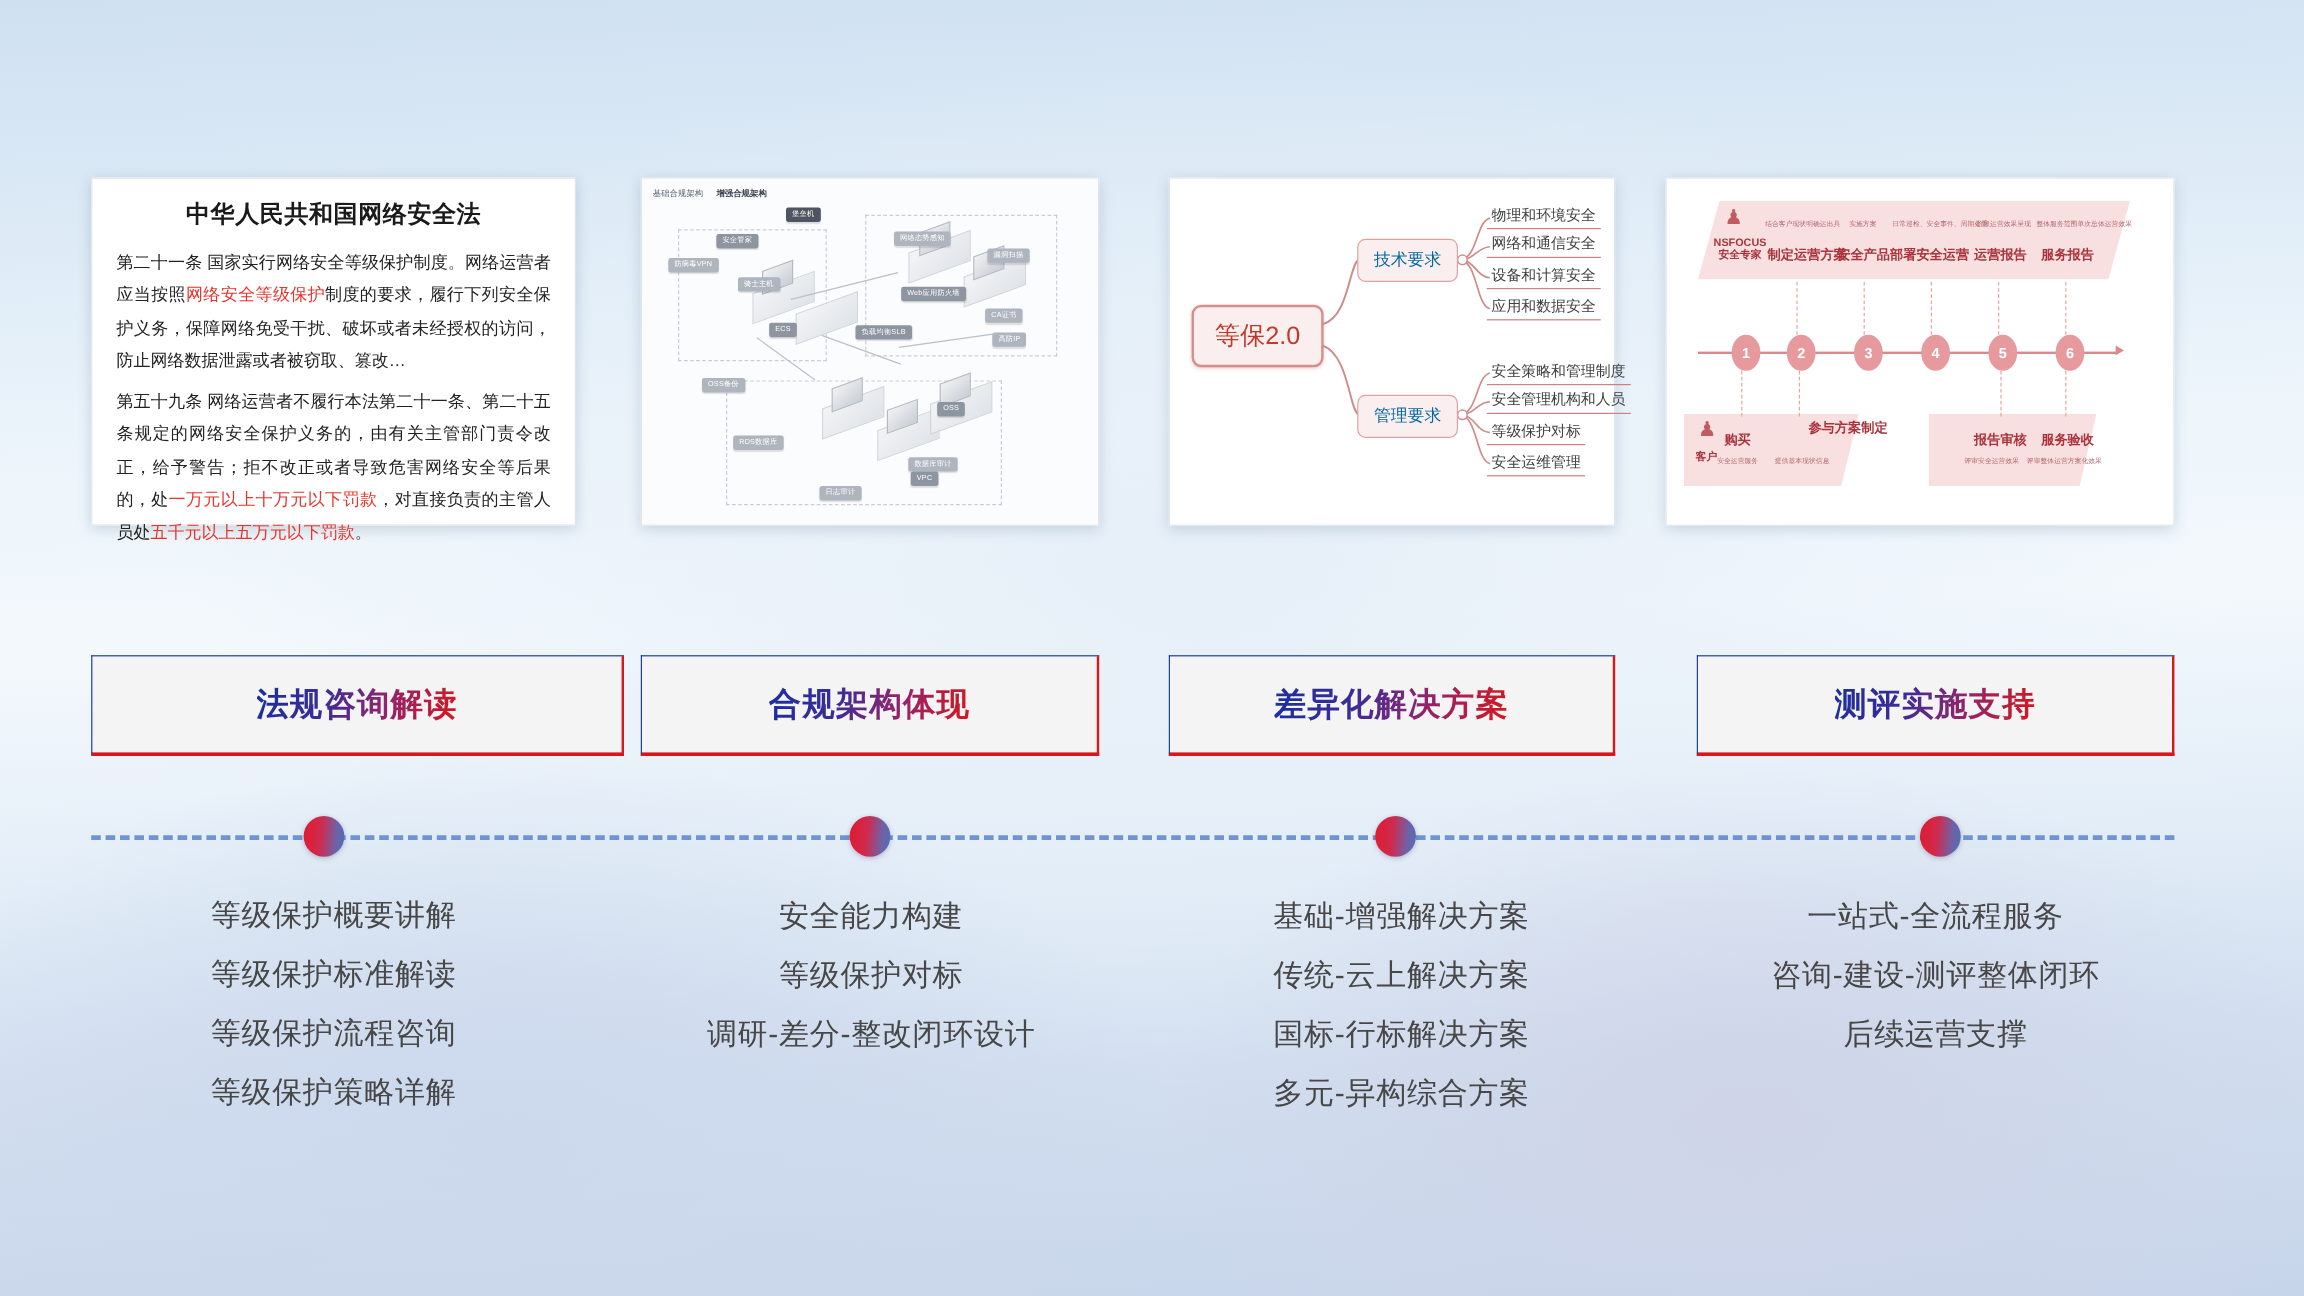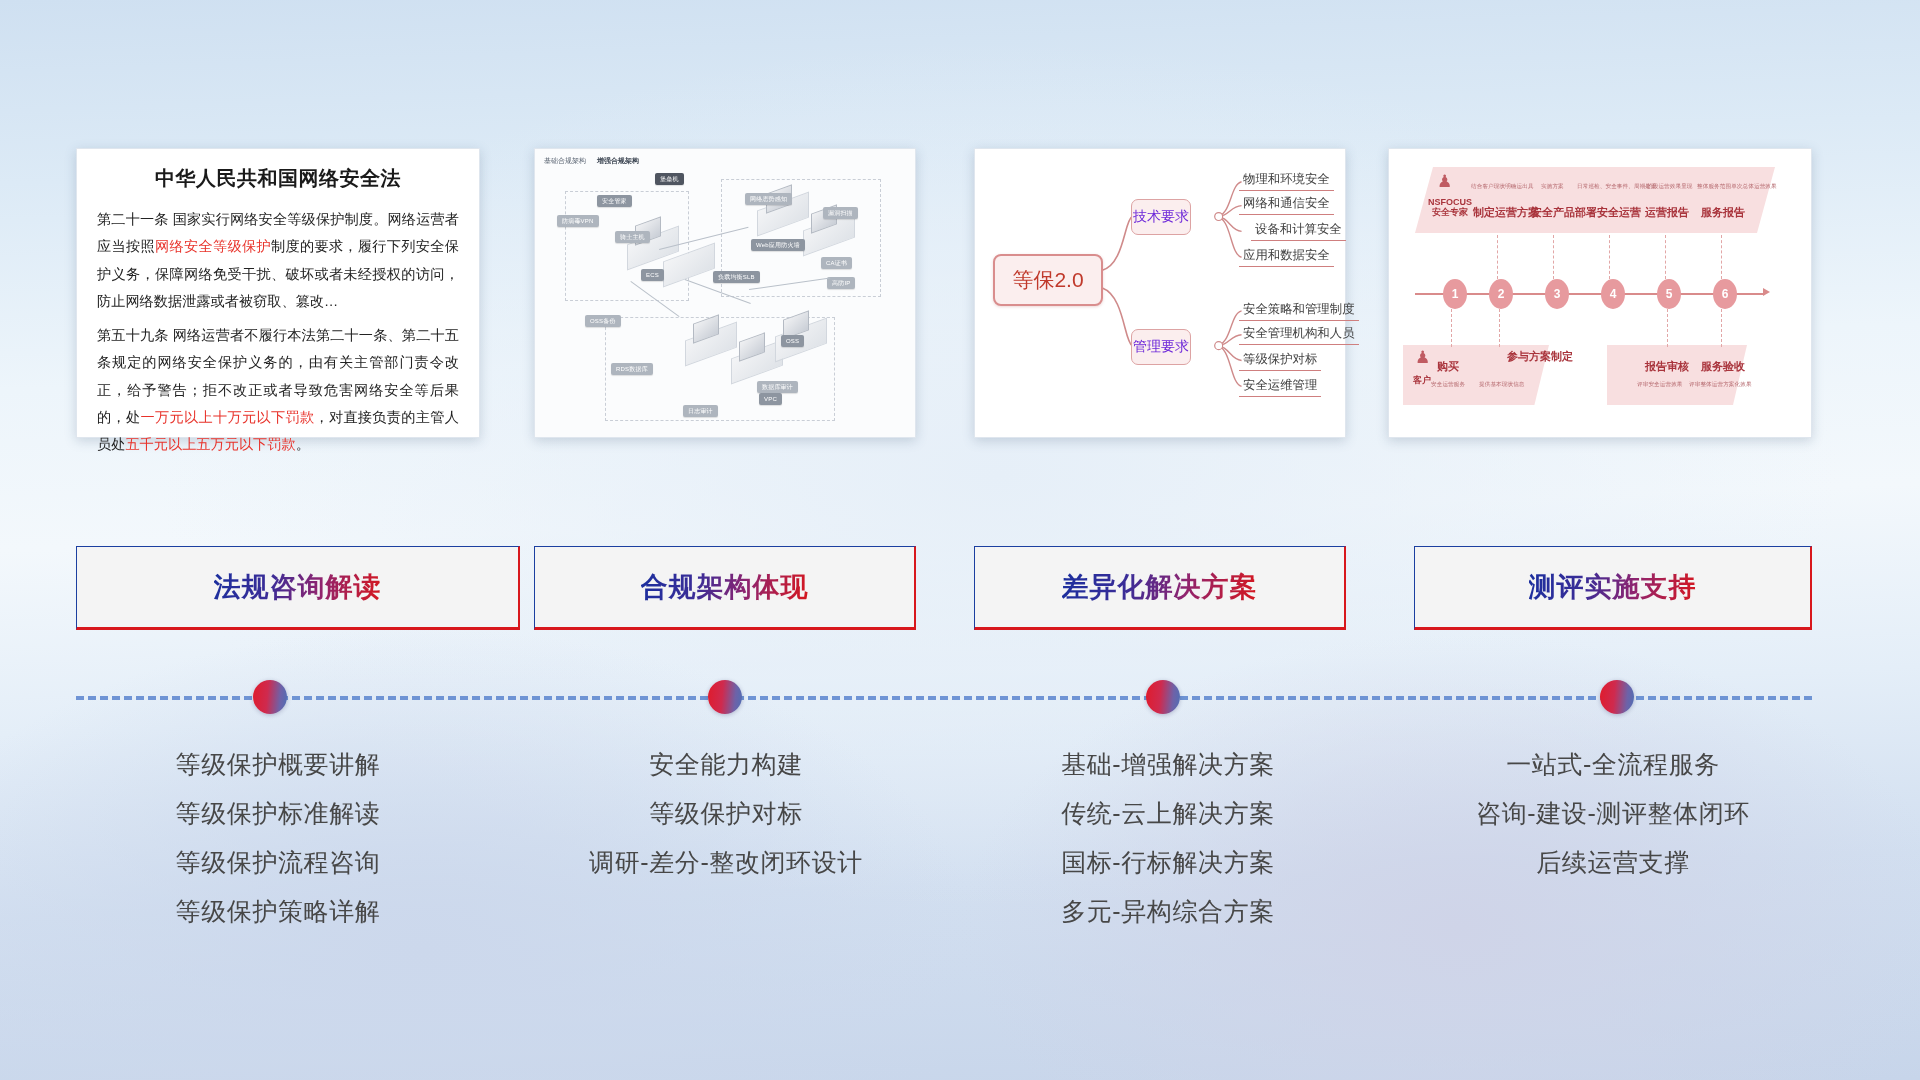--- a/index.html
+++ b/index.html
@@ -81,24 +81,24 @@
   .mm { position: relative; width: 100%; height: 100%; background: #fff; }
   .mm-root {
     position: absolute; left: 18px; top: 105px; width: 110px; height: 52px;
     border: 2px solid #d98d8d; border-radius: 8px;
     background: #fbeeee;
     display: flex; align-items: center; justify-content: center;
     font-size: 21px; color: #c0392b; font-weight: 400;
     box-shadow: 0 1px 3px rgba(180,90,90,.25);
   }
   .mm-branch {
-    position: absolute; width: 60px; height: 36px;
+    position: absolute; width: 84px; height: 36px;
     border: 1.4px solid #dda3a3; border-radius: 7px; background: #fbeeee;
     display: flex; align-items: center; justify-content: center;
-    font-size: 14px; color: #6d28d9;
+    font-size: 14px; color: #0369a1;
   }
   .mm-branch.b1 { left: 156px; top: 50px; }
   .mm-branch.b2 { left: 156px; top: 180px; }
   .mm-leaf {
     position: absolute; font-size: 12.4px; color: #404040;
     border-bottom: 1.6px solid #cf7f7f;
     padding: 0 4px 2px 4px; white-space: nowrap;
   }
   .mm-svg { position: absolute; left: 0; top: 0; width: 100%; height: 100%; }
 
@@ -170,21 +170,21 @@
     box-shadow: 0 1px 4px rgba(60,60,110,.3);
   }
   .tl-d1 { left: 253px; }
   .tl-d2 { left: 708px; }
   .tl-d3 { left: 1146px; }
   .tl-d4 { left: 1600px; }
 
   
   #lists { position: absolute; left: 0; top: 740px; width: 1920px; height: 230px; }
   .list-col { position: absolute; top: 0; text-align: center; }
-  .lc-1 { left: 76px;   width: 404px; }
+  .lc-1 { left: 76px;   width: 404px; font-family: Liberation Mono, monospace; }
   .lc-2 { left: 524px;  width: 404px; }
   .lc-3 { left: 966px;  width: 404px; }
   .lc-4 { left: 1406px; width: 414px; }
   .list-item {
     font-size: 25px; color: #474747; line-height: 1; padding: 12px 0;
     letter-spacing: .6px; white-space: nowrap;
   }
 </style>
 </head>
 <body>
@@ -271,21 +271,21 @@
         <circle cx="245" cy="198" r="4" fill="#fff" stroke="#cf8a8a" stroke-width="1.2"></circle>
       </svg>
 
       <div class="mm-root">等保2.0</div>
 
       <div class="mm-branch b1">技术要求</div>
       <div class="mm-branch b2">管理要求</div>
 
       <span class="mm-leaf" style="left:264px; top:22px;">物理和环境安全</span>
       <span class="mm-leaf" style="left:264px; top:46px;">网络和通信安全</span>
-      <span class="mm-leaf" style="left:276px; top:72px;">设备和计算安全</span>
+      <span class="mm-leaf" style="left:264px; top:72px;">设备和计算安全</span>
       <span class="mm-leaf" style="left:264px; top:98px;">应用和数据安全</span>
 
       <span class="mm-leaf" style="left:264px; top:152px;">安全策略和管理制度</span>
       <span class="mm-leaf" style="left:264px; top:176px;">安全管理机构和人员</span>
       <span class="mm-leaf" style="left:264px; top:202px;">等级保护对标</span>
       <span class="mm-leaf" style="left:264px; top:228px;">安全运维管理</span>
     </div>
   </div>
 
   <div class="card card-4">

